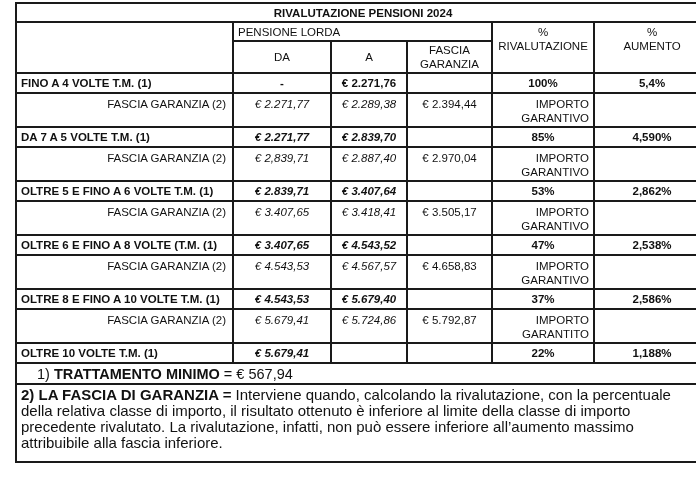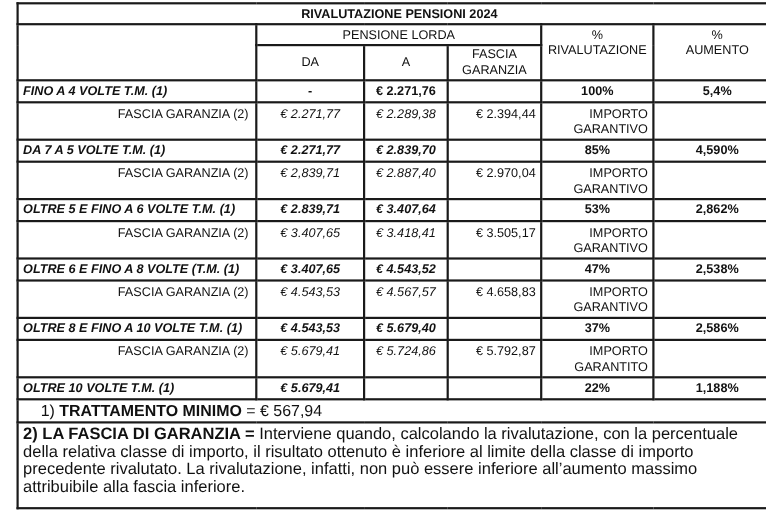--- a/index.html
+++ b/index.html
@@ -1,31 +1,31 @@
 <!DOCTYPE html>
 <html><head>
 <meta charset="utf-8">
 <style>
   html, body { margin:0; padding:0; background:#ffffff; }
   body { width:696px; height:477px; overflow:hidden; font-family:"Liberation Sans", sans-serif; color:#111; }
   table.main { position:absolute; left:15px; top:2px; width:694px; border-collapse:collapse; table-layout:fixed; }
   table.main td { border:2px solid #1a1a1a; font-size:11.5px; padding:0 4px; vertical-align:middle; line-height:14px; }
   .title td { height:17px; text-align:center; font-weight:bold; font-size:12px; }
-  .hdr1 td { height:17px; text-align:center; }
+  .hdr1 td { height:17px; }
   .hdr2 td { height:30px; text-align:center; vertical-align:top; padding-top:3px; }
   td.pcthdr { vertical-align:top !important; padding-top:2px !important; text-align:center; }
   tr.main-row td { height:18px; }
-  tr.main-row td.lbl { font-weight:bold;font-style:italic; }
+  tr.main-row td.lbl { font-weight:bold; }
   tr.main-row td.v { font-weight:bold; font-style:italic; text-align:center; }
   tr.main-row td.v0 { font-weight:bold; text-align:center; }
   tr.main-row td.pct { font-weight:bold; text-align:center;margin-left:16px; }
   tr.fg-row td { height:29px; vertical-align:top; padding-top:3px; }
   tr.fg-row td.lbl { text-align:right; padding-right:6px; }
   tr.fg-row td.v { font-style:italic; text-align:center; }
-  tr.fg-row td.vf { text-align:right; }
+  tr.fg-row td.vf { text-align:center; }
   tr.fg-row td.imp { text-align:right; line-height:14px; }
   tr.note1 td { height:19px; font-size:14.5px; padding-left:20px; }
   tr.note2 td { font-size:15px; line-height:16px; padding:2px 4px 10px 4px; vertical-align:top; }
   b { font-weight:bold; }
 </style>
 </head>
 <body>
 
 <table class="main">
   <colgroup>

